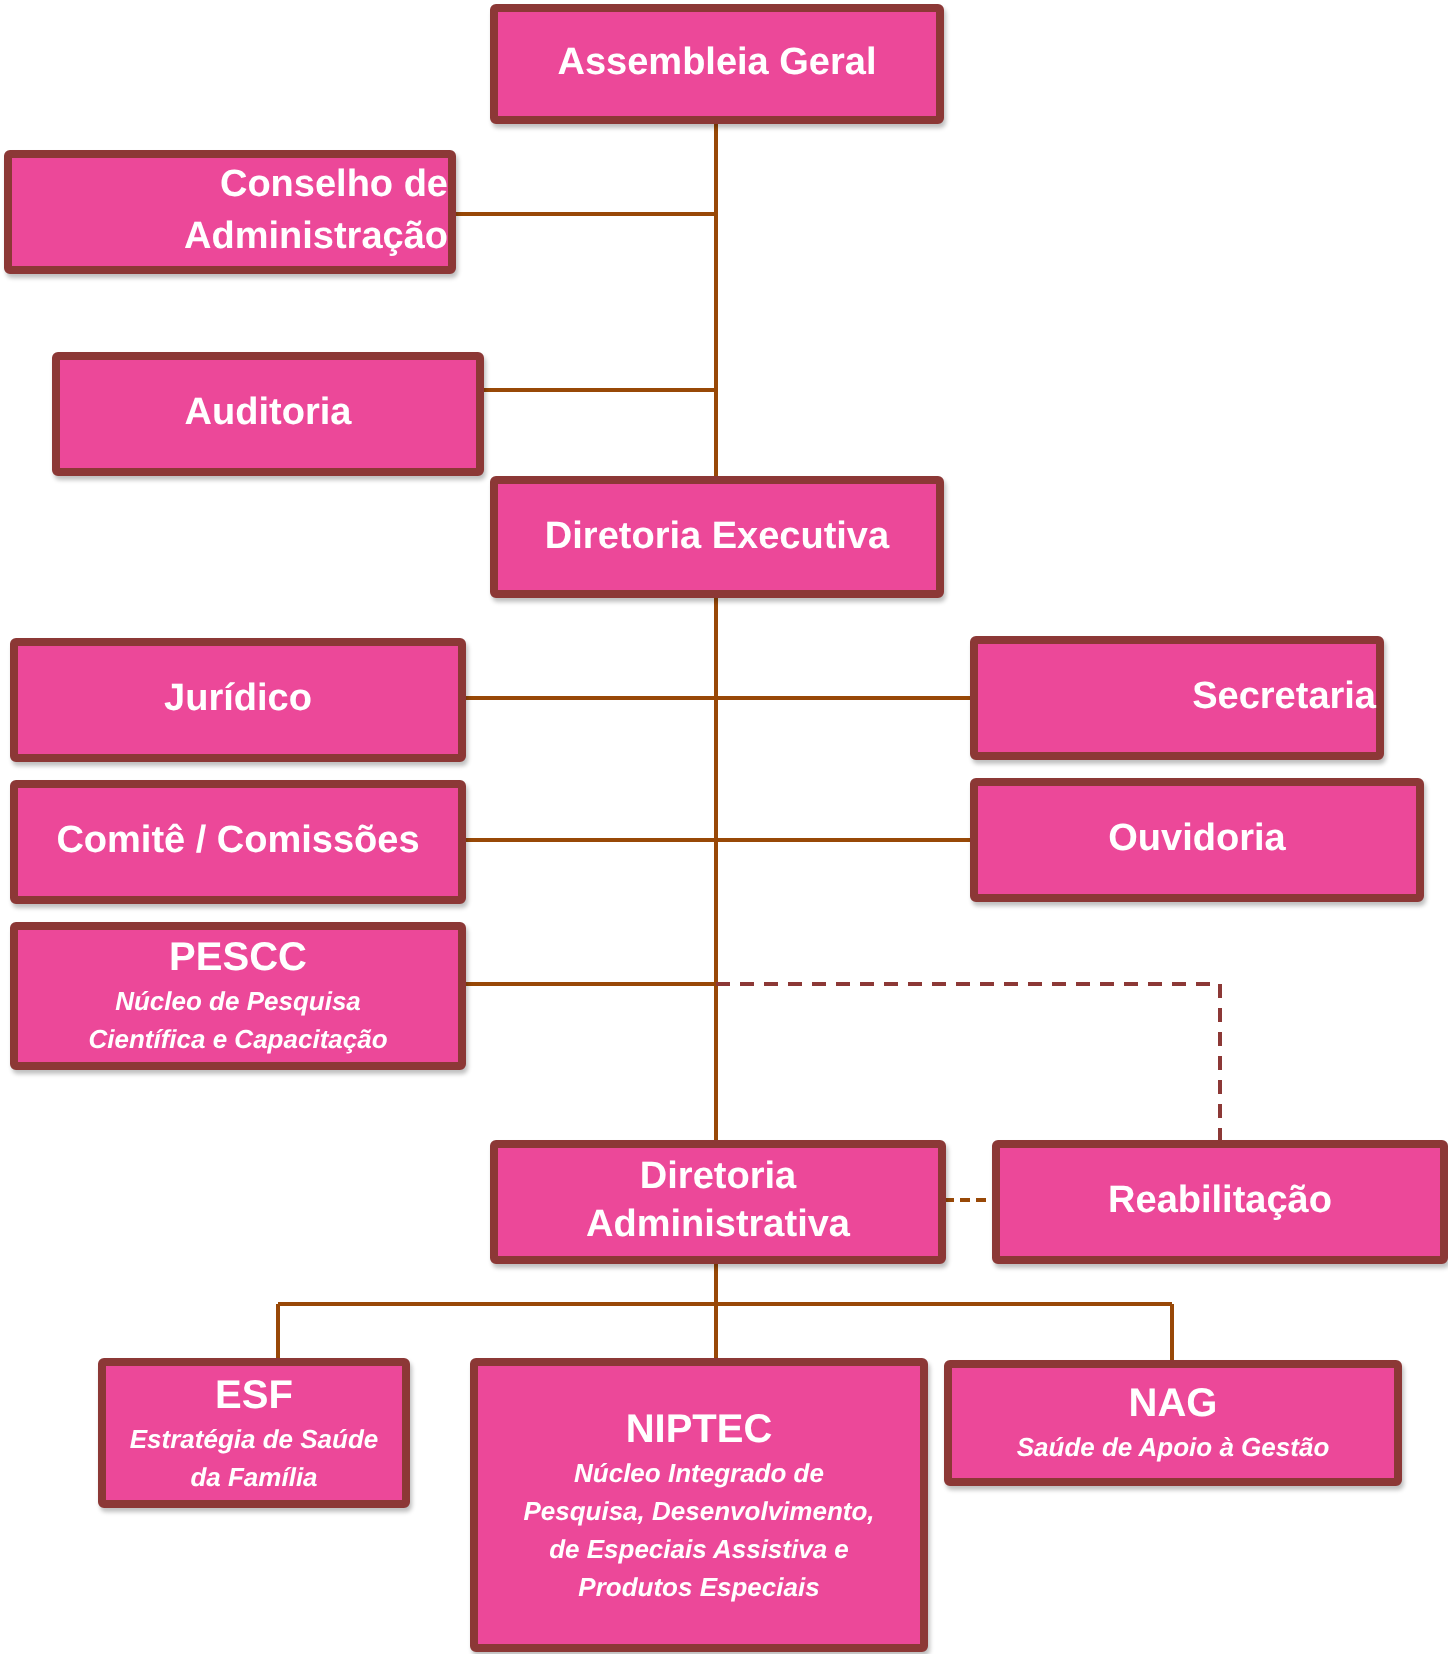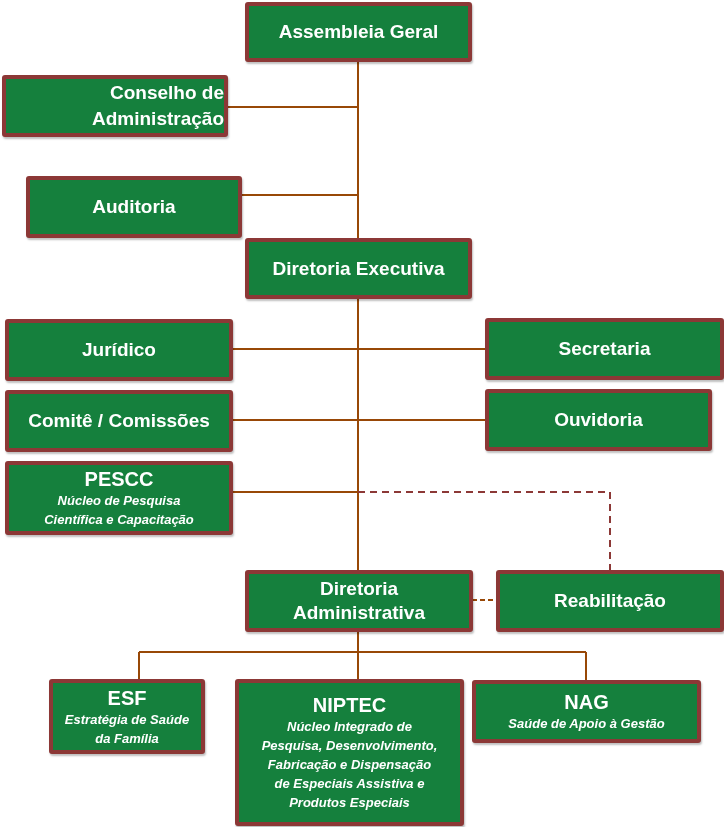--- a/index.html
+++ b/index.html
@@ -1,21 +1,21 @@
 <!DOCTYPE html>
 <html><head>
 <meta charset="utf-8">
 <style>
   html, body { margin:0; padding:0; background:#ffffff; }
   body { width:724px; height:827px; position:relative; overflow:hidden;
          font-family:"Liberation Sans", "DejaVu Sans", sans-serif; }
   svg.lines { position:absolute; left:0; top:0; width:724px; height:827px; }
   .box {
     position:absolute; box-sizing:border-box;
-    background:#15803d; border:4px solid #8c3836; border-radius:3px;
+    background:#ec4899; border:4px solid #8c3836; border-radius:3px;
     box-shadow: 1px 2px 2px rgba(0,0,0,0.25);
     color:#ffffff; display:flex; flex-direction:column;
     align-items:center; justify-content:center; text-align:center;
     font-weight:bold; font-size:19px; line-height:26px;
   }
   .box .title { font-weight:bold; }
   .box .title.small { font-size:19px; line-height:24px; }
   .box .sub { font-style:italic; font-weight:bold; font-size:13px; line-height:19px;text-align:right; }
   .box .big { font-size:20px; line-height:24px; }
 </style>
@@ -57,21 +57,21 @@
 </div>
 
 <div class="box" style="left:245px;top:238px;width:227px;height:61px;">
   <span class="title">Diretoria Executiva</span>
 </div>
 
 <div class="box" style="left:5px;top:319px;width:228px;height:62px;">
   <span class="title">Jurídico</span>
 </div>
 
-<div class="box" style="left:485px;top:318px;width:239px;height:62px;">
+<div class="box" style="left:485px;top:318px;width:207px;height:62px;align-items:flex-end;">
   <span class="title">Secretaria</span>
 </div>
 
 <div class="box" style="left:5px;top:390px;width:228px;height:62px;">
   <span class="title">Comitê / Comissões</span>
 </div>
 
 <div class="box" style="left:485px;top:389px;width:227px;height:62px;">
   <span class="title">Ouvidoria</span>
 </div>
@@ -94,21 +94,20 @@
 <div class="box" style="left:49px;top:679px;width:156px;height:75px;">
   <span class="title big">ESF</span>
   <span class="sub">Estratégia de Saúde</span>
   <span class="sub">da Família</span>
 </div>
 
 <div class="box" style="left:235px;top:679px;width:229px;height:147px;">
   <span class="title big">NIPTEC</span>
   <span class="sub">Núcleo Integrado de</span>
   <span class="sub">Pesquisa, Desenvolvimento,</span>
-  <span class="sub">Fabricação e Dispensação</span>
   <span class="sub">de Especiais Assistiva e</span>
   <span class="sub">Produtos Especiais</span>
 </div>
 
 <div class="box" style="left:472px;top:680px;width:229px;height:63px;">
   <span class="title big">NAG</span>
   <span class="sub">Saúde de Apoio à Gestão</span>
 </div>
 
 </body></html>

